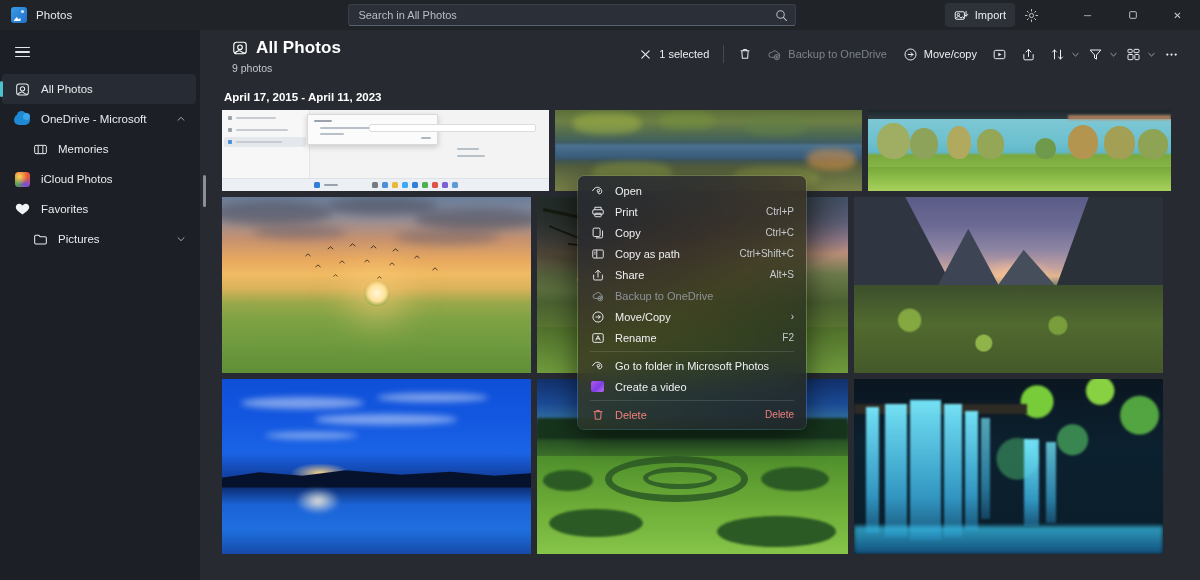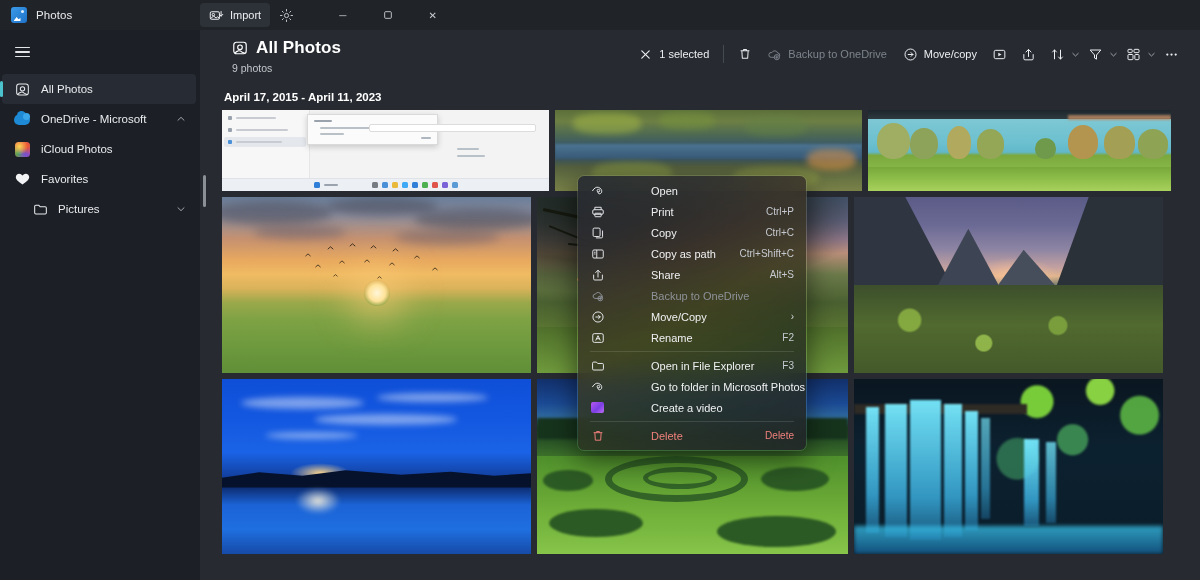--- a/index.html
+++ b/index.html
@@ -357,21 +357,21 @@
   .ctx-inner { position: relative; padding: 4px 3px; }
   .mi {
     height: 21px; display: flex; align-items: center;
     padding: 0 8px 0 8px; gap: 10px; border-radius: 4px;
     font-size: 11px; color: #f0f1f3; margin: 0 1px;
   }
   .mi.hl { background: rgba(255,255,255,.10); }
   .mi.dis { color: #8e9299; }
   .mi.danger { color: #f1807c; }
   .mi .mi-ico { width: 15px; height: 15px; flex: 0 0 15px; display:flex; align-items:center; justify-content:center; }
-  .mi .mi-lab { flex: 1 1 auto; white-space: nowrap; margin-left: 36px; }
+  .mi .mi-lab { flex: 1 1 auto; white-space: nowrap; }
   .mi .mi-acc { font-size: 10px; color: #c6cad0; }
   .mi.danger .mi-acc { color: #f1807c; }
   .mi .mi-sub { width: 10px; text-align:right; color:#d6d9de; font-size:10px;}
   .ctx-sep { height: 1px; background: rgba(255,255,255,.12); margin: 3px 9px; }
   .video-ico {
     width: 13px; height: 11px; border-radius: 2px;
     background: linear-gradient(135deg,#b657f0,#7b3fe4 55%, #c06cf5);
   }
   svg { display:block; }
 </style>
@@ -379,20 +379,31 @@
 <body>
 
 <div class="app">
 
   <div class="titlebar">
     <div class="tb-left">
       <div class="app-logo"></div>
       <div class="app-name">Photos</div>
     </div>
 
+    <div class="tb-center">
+      <div class="searchbox">
+        <input type="text" placeholder="Search in All Photos" style="">
+        <span class="search-ico">
+          <svg width="13" height="13" viewBox="0 0 16 16" fill="none" stroke="#d6d9de" stroke-width="1.3">
+            <circle cx="6.8" cy="6.8" r="4.6"></circle>
+              <line x1="10.3" y1="10.3" x2="14.2" y2="14.2" stroke-linecap="round"></line>
+          </svg>
+        </span>
+      </div>
+    </div>
 
     <div class="tb-right">
       <div class="import-btn">
         <span class="ti">
           <svg width="15" height="15" viewBox="0 0 18 18" fill="none" stroke="#eceef1" stroke-width="1.2">
             <rect x="1.5" y="4.5" width="11" height="9" rx="1.6"></rect>
             <circle cx="5.2" cy="8" r="1.5"></circle>
             <path d="M2 12.6 L5.6 9.6 L8.4 12 L10.4 10.6 L12.5 12.4"></path>
             <path d="M14.5 4.2 v5.6 M12.4 7.6 l2.1 2.2 l2.1 -2.2" stroke-linecap="round"></path>
           </svg>
@@ -444,20 +455,30 @@
             <span class="onedrive-cloud"></span>
           </span>
         <span class="nav-label">OneDrive - Microsoft</span>
         <span class="chev">
           <svg width="10" height="10" viewBox="0 0 12 12" fill="none" stroke="#cfd3d9" stroke-width="1.2">
               <path d="M2.4 7.5 L6 4 L9.6 7.5" stroke-linecap="round"></path>
             </svg>
         </span>
       </div>
 
+      <div class="nav-item indent">
+        <span class="nav-ico">
+          <svg width="15" height="15" viewBox="0 0 18 18" fill="none" stroke="#e7e9ec" stroke-width="1.2">
+            <rect x="2" y="4" width="14" height="10" rx="1.6"></rect>
+            <line x1="6.2" y1="4" x2="6.2" y2="14"></line>
+              <line x1="11.8" y1="4" x2="11.8" y2="14"></line>
+          </svg>
+        </span>
+        <span class="nav-label">Memories</span>
+      </div>
 
       <div class="nav-item">
         <span class="nav-ico">
             <span class="icloud-ico"></span>
           </span>
         <span class="nav-label">iCloud Photos</span>
       </div>
 
       <div class="nav-item">
         <span class="nav-ico">
@@ -939,29 +960,20 @@
                 <rect x="2" y="3" width="12" height="10" rx="1.8"></rect>
                 <path d="M5.6 10.4 L8 5.4 L10.4 10.4 M6.5 8.8 h3" stroke-linecap="round" stroke-linejoin="round"></path>
               </svg>
             </span>
             <span class="mi-lab">Rename</span>
             <span class="mi-acc">F2</span>
           </div>
 
           <div class="ctx-sep"></div>
 
-          <div class="mi">
-            <span class="mi-ico">
-              <svg width="14" height="14" viewBox="0 0 16 16" fill="none" stroke="#e9ebee" stroke-width="1.1">
-                <path d="M1.8 4.8 A1.3 1.3 0 0 1 3.1 3.5 H6.2 l1.4 1.6 H12.9 A1.3 1.3 0 0 1 14.2 6.4 V11.3 A1.3 1.3 0 0 1 12.9 12.6 H3.1 A1.3 1.3 0 0 1 1.8 11.3 Z"></path>
-              </svg>
-            </span>
-            <span class="mi-lab">Open in File Explorer</span>
-            <span class="mi-acc">F3</span>
-          </div>
 
           <div class="mi">
             <span class="mi-ico">
               <svg width="14" height="14" viewBox="0 0 16 16" fill="none" stroke="#e9ebee" stroke-width="1.1">
                 <path d="M1.6 8 C3.6 4.6 6 3.2 8.4 3.8 C11.2 4.5 12.6 7 12.2 9 C11.9 10.6 10.4 11.6 9.1 11.1 C8 10.7 7.6 9.4 8.1 8.4"></path>
                 <circle cx="8.5" cy="7.6" r="1.5"></circle>
               </svg>
             </span>
             <span class="mi-lab">Go to folder in Microsoft Photos</span>
             <span class="mi-acc"></span>

